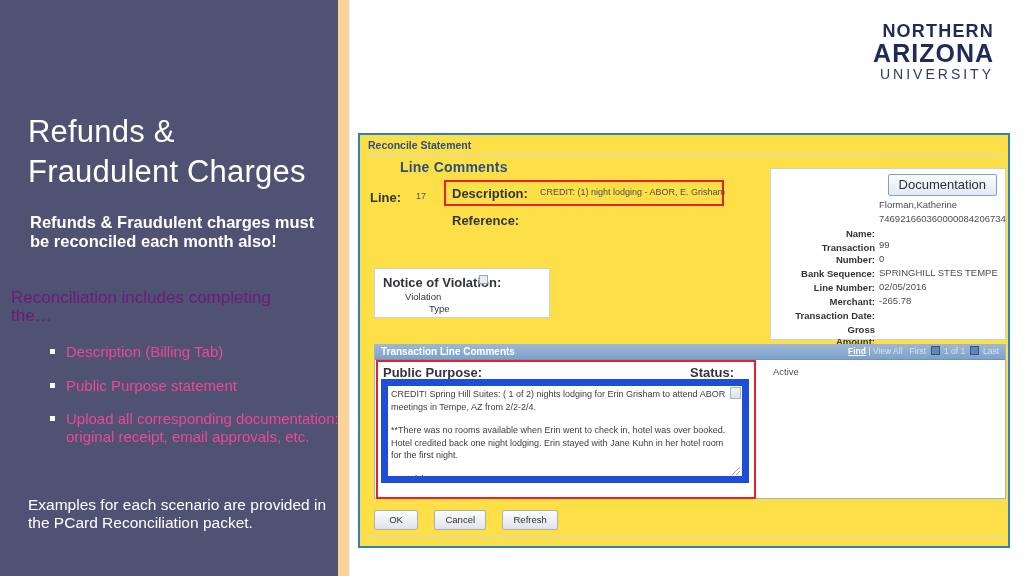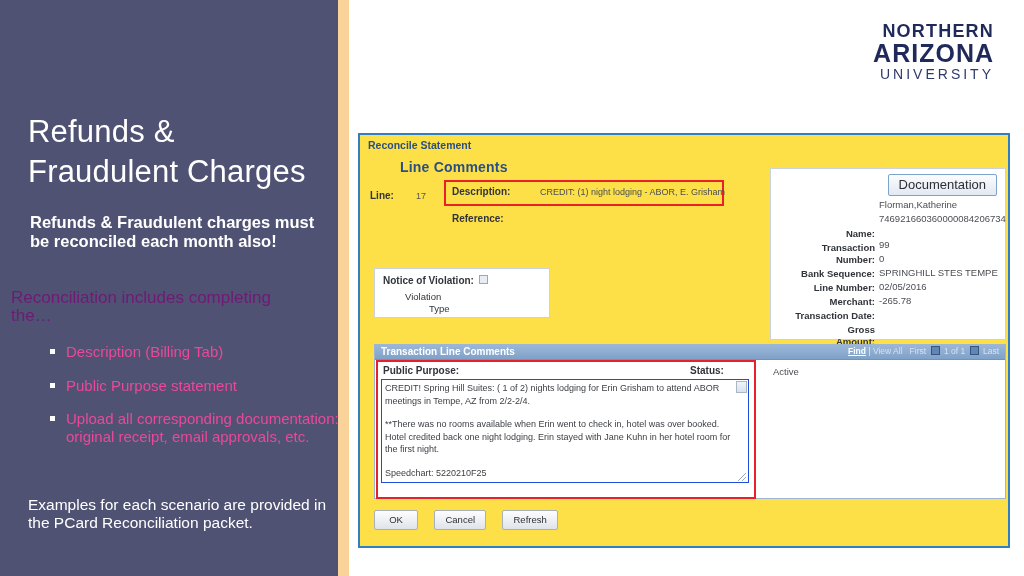--- a/index.html
+++ b/index.html
@@ -75,21 +75,21 @@
   }
   .hr-line {
     position: absolute; left: 6px; top: 20px; width: 638px; height: 1px;
     background: #cfd8e4;
   }
   .page-heading {
     position: absolute; left: 8px; top: 24px;
     font-size: 14px; font-weight: bold; color: #2a4f85; letter-spacing: .2px; margin-left: 32px;
   }
 
-  .lbl { font-size: 10px; font-weight: bold; color: #31343a; }
+  .lbl { font-size: 13px; font-weight: bold; color: #31343a; }
 
   .line-label { position: absolute; left: 10px; top: 55px; }
   .line-value { position: absolute; left: 56px; top: 56px; font-size: 9px; color:#555; }
 
   .desc-box {
     position: absolute; left: 84px; top: 45px; width: 280px; height: 26px;
     border: 2px solid #e8202a;
   }
   .desc-label { position: absolute; left: 92px; top: 51px; }
   .desc-value { position: absolute; left: 180px; top: 52px; font-size: 9px; color:#4a4d52; }
@@ -162,21 +162,21 @@
   .pp-red-box {
     position: absolute; left: 1px; top: 15px; width: 380px; height: 139px;
     border: 2px solid #e8202a;
   }
   .pp-label { position: absolute; left: 8px; top: 20px; }
   .status-label { position: absolute; left: 315px; top: 20px; }
   .status-value { position: absolute; left: 398px; top: 21px; font-size: 9.5px; color:#4a4d52; }
 
   .pp-textarea {
     position: absolute; left: 6px; top: 34px; width: 368px; height: 104px;
-    border: 1px solid #1d4ed8; background: #ffffff;
+    border: 7px solid #1d4ed8; background: #ffffff;
     font-size: 9px; line-height: 12.5px; color: #3b3e43;
     padding: 2px 12px 2px 3px; overflow: hidden;
   }
   .pp-textarea p { margin: 0 0 11px 0; }
   .pp-scroll {
     position: absolute; right: 1px; top: 1px; width: 11px; height: 12px;
     background: linear-gradient(#f2f5f9,#d9e1ea); border: 1px solid #a9b6c6;
   }
   .pp-grip {
     position: absolute; right: 2px; bottom: 1px; width: 8px; height: 8px;

